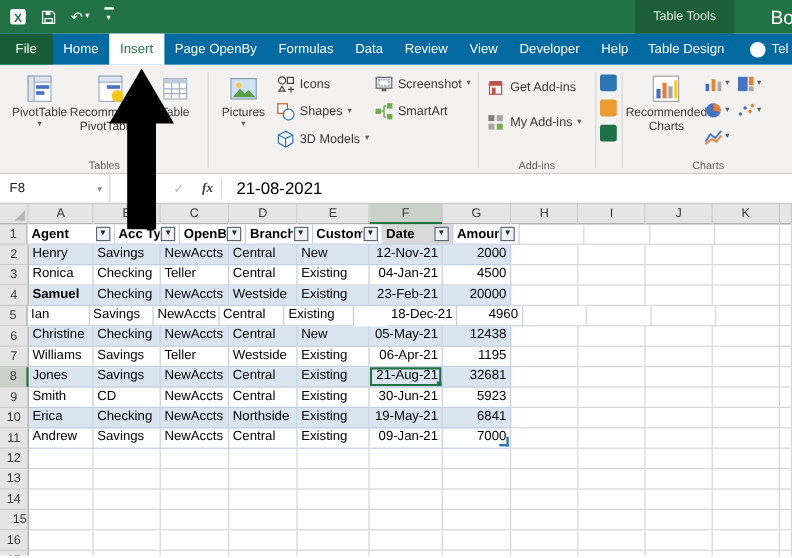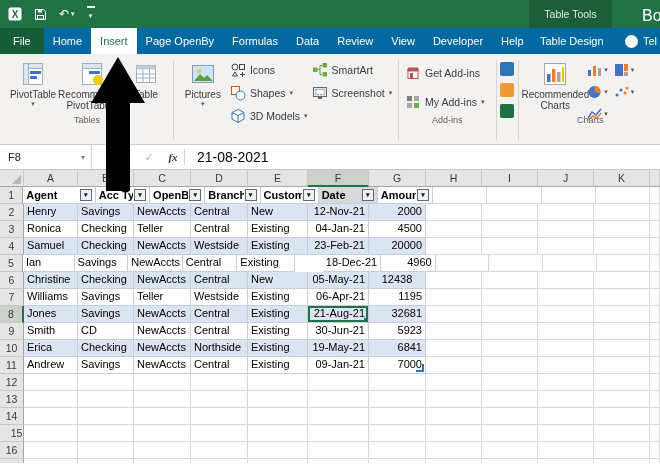--- a/index.html
+++ b/index.html
@@ -23,21 +23,21 @@
   .tab.file { background:#185c37; padding:0 13px; }
   .tab.active { background:#fff; color:#217346; }
   .tab.contextual { position:absolute; left:531px; top:0; }
   .tellme { position:absolute; right:3px; top:0; height:26px; display:flex; align-items:center; gap:5px;
             color:#fff; font-size:11px; }
   .circ { width:13px; height:13px; border-radius:50%; background:#fff; }
 
   
   .ribbon { height:91px; background:#f3f2f1; border-bottom:1px solid #cfcdcb; display:flex; padding:2px 0 0 2px; position:relative; overflow:hidden; }
   .rgroup { position:relative; padding:1px 3px 14px 3px; display:flex; align-items:flex-start; }
-  .glabel { position:absolute; bottom:19px; left:0; right:0; text-align:center; font-size:9px; color:#605e5c; white-space:nowrap; }
+  .glabel { position:absolute; bottom:1px; left:0; right:0; text-align:center; font-size:9px; color:#605e5c; white-space:nowrap; }
   .gsep { width:1px; background:#d8d6d4; margin:4px 1px 4px 1px; }
   .bigbtn { width:56px; display:flex; flex-direction:column; align-items:center; padding-top:2px;
             font-size:10px; color:#3b3a39; line-height:11px; text-align:center; }
   .bigbtn.w64 { width:64px; }
   .bigbtn .ric { height:30px; display:flex; align-items:center; }
   .caret { font-size:7px; color:#605e5c; line-height:7px; }
   .smallcol { display:flex; flex-direction:column; gap:4px; padding-top:3px; }
   .smallbtn { display:flex; align-items:center; gap:4px; font-size:10.5px; color:#3b3a39; height:19px; padding:0 2px; white-space:nowrap; }
   .smallbtn .sic { width:16px; display:flex; justify-content:center; }
   .triocol { display:flex; flex-direction:column; gap:7px; padding-top:5px; }
@@ -229,38 +229,38 @@
               </svg>
           </span>
           <span>3D Models</span>
           <span class="caret">▾</span>
         </div>
       </div>
       <div class="smallcol">
         <div class="smallbtn">
           <span class="sic">
             <svg width="16" height="16">
+                <rect x="1.5" y="2.5" width="13" height="9" fill="#dce6f2" stroke="#666"></rect>
+                <rect x="6" y="12" width="4" height="2" fill="#666"></rect>
+                <rect x="4" y="4.5" width="8" height="5" fill="#fff" stroke="#999" stroke-dasharray="2 1"></rect>
+              </svg>
+          </span>
+          <span>Screenshot</span>
+          <span class="caret">▾</span>
+        </div>
+        <div class="smallbtn">
+          <span class="sic">
+            <svg width="16" height="16">
                 <rect x="1" y="5.5" width="4.5" height="4.5" fill="#70ad47"></rect>
                 <rect x="10.5" y="1" width="4.5" height="4.5" fill="#70ad47"></rect>
                 <rect x="10.5" y="10" width="4.5" height="4.5" fill="#70ad47"></rect>
                 <path d="M5.5 7.5 H8 M8 3.5 H10 M8 12.5 H10 M8 3.5 V12.5" stroke="#5a8f3a" fill="none"></path>
               </svg>
           </span>
           <span>SmartArt</span>
-        </div>
-        <div class="smallbtn">
-          <span class="sic">
-            <svg width="16" height="16">
-                <rect x="1.5" y="2.5" width="13" height="9" fill="#dce6f2" stroke="#666"></rect>
-                <rect x="6" y="12" width="4" height="2" fill="#666"></rect>
-                <rect x="4" y="4.5" width="8" height="5" fill="#fff" stroke="#999" stroke-dasharray="2 1"></rect>
-              </svg>
-          </span>
-          <span>Screenshot</span>
-          <span class="caret">▾</span>
         </div>
       </div>
     </div>
 
     <div class="gsep"></div>
 
     <div class="rgroup" style="padding-right:8px">
       <div class="smallcol" style="gap:10px;padding-top:6px">
         <div class="smallbtn">
           <span class="sic">
@@ -453,21 +453,21 @@
         <div class="cell tb ra" style="width: 61px;">04-Jan-21</div>
         <div class="cell tb ra" style="width: 57px;">4500</div>
         <div class="cell" style="width: 56px;"></div>
         <div class="cell" style="width: 56px;"></div>
         <div class="cell" style="width: 56px;"></div>
         <div class="cell" style="width: 56px;"></div>
         <div class="cell" style="width: 10px;"></div>
       </div>
       <div class="srow">
         <div class="rowhdr" style="width: 24px;">4</div>
-        <div class="cell tb band" style="width: 54px;">Samuel</div>
+        <div class="cell tb band" style="width: 54px; font-weight: bold;">Samuel</div>
         <div class="cell tb band" style="width: 56px;">Checking</div>
         <div class="cell tb band" style="width: 57px;">NewAccts</div>
         <div class="cell tb band" style="width: 57px;">Westside</div>
         <div class="cell tb band" style="width: 60px;">Existing</div>
         <div class="cell tb band ra" style="width: 61px;">23-Feb-21</div>
         <div class="cell tb band ra" style="width: 57px;">20000</div>
         <div class="cell" style="width: 56px;"></div>
         <div class="cell" style="width: 56px;"></div>
         <div class="cell" style="width: 56px;"></div>
         <div class="cell" style="width: 56px;"></div>
@@ -489,21 +489,21 @@
         <div class="cell" style="width: 10px;"></div>
       </div>
       <div class="srow">
         <div class="rowhdr" style="width: 24px;">6</div>
         <div class="cell tb band" style="width: 54px;">Christine</div>
         <div class="cell tb band" style="width: 56px;">Checking</div>
         <div class="cell tb band" style="width: 57px;">NewAccts</div>
         <div class="cell tb band" style="width: 57px;">Central</div>
         <div class="cell tb band" style="width: 60px;">New</div>
         <div class="cell tb band ra" style="width: 61px;">05-May-21</div>
-        <div class="cell tb band ra" style="width: 57px; text-align: center;">12438</div>
+        <div class="cell tb band ra" style="width: 57px;">12438</div>
         <div class="cell" style="width: 56px;"></div>
         <div class="cell" style="width: 56px;"></div>
         <div class="cell" style="width: 56px;"></div>
         <div class="cell" style="width: 56px;"></div>
         <div class="cell" style="width: 10px;"></div>
       </div>
       <div class="srow">
         <div class="rowhdr" style="width: 24px;">7</div>
         <div class="cell tb" style="width: 54px;">Williams</div>
         <div class="cell tb" style="width: 56px;">Savings</div>

